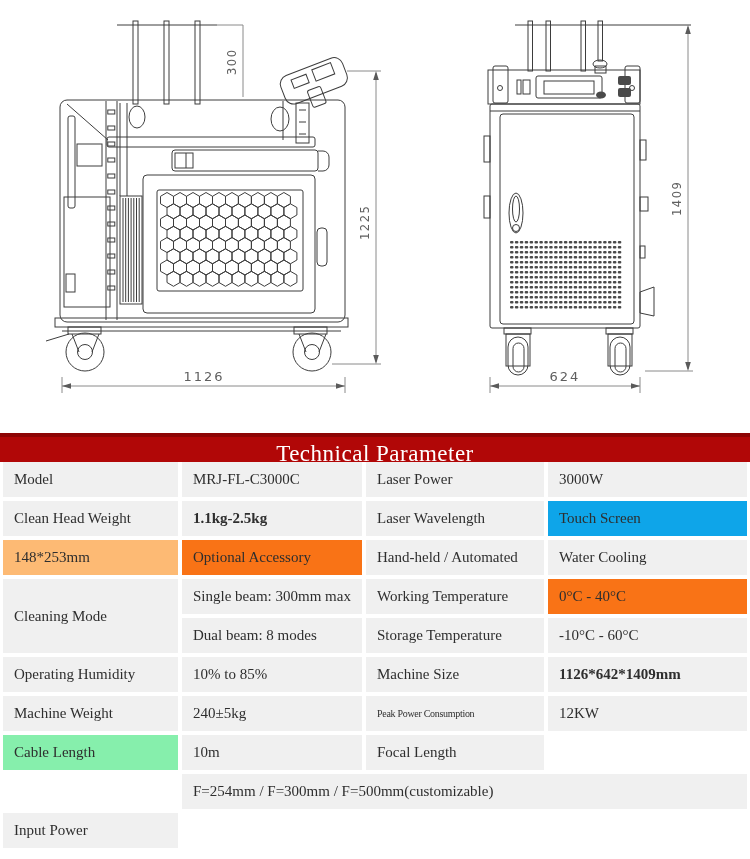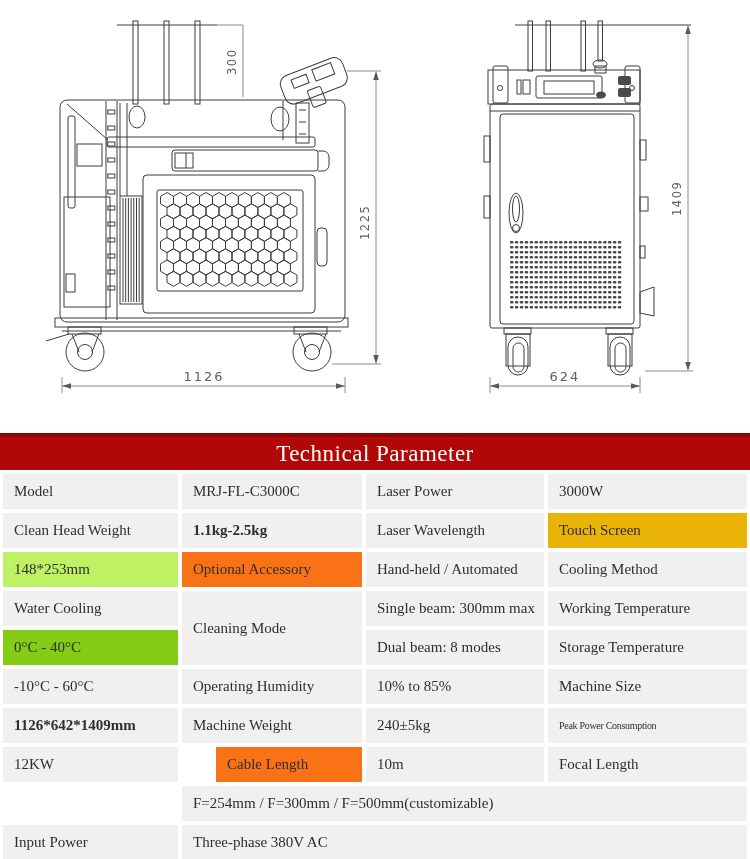--- a/index.html
+++ b/index.html
@@ -25,21 +25,21 @@
 
   .title-bar {
     position:absolute; top:433px; left:0; width:750px; height:37px;
     background:#b10707; border-top:4px solid #8d0404;
     display:flex; align-items:center; justify-content:center;
   }
   .title-bar h2 {
     color:#ffffff; font-size:23px; font-weight:400; letter-spacing:.5px;
   }
   .grid {
-    position:absolute; top:474px; left:0; width:750px;
+    position:absolute; top:462px; left:0; width:750px;
     display:grid;
     grid-template-columns:175px 180px 178px 1fr;
     grid-auto-rows:35px; gap:4px;
     padding:0 3px; background:#ffffff;
   }
   .cell {
     background:#f0f0f0; display:flex; align-items:center;
     padding-left:11px; font-size:15px; color:#2e2e2e;
     white-space:nowrap; overflow:hidden;
   }
@@ -649,47 +649,45 @@
 <div class="grid">
   <div class="cell" style="background: rgb(240, 240, 240);">Model</div>
   <div class="cell" style="background: rgb(240, 240, 240);">MRJ-FL-C3000C</div>
   <div class="cell" style="background: rgb(240, 240, 240);">Laser Power</div>
   <div class="cell" style="background: rgb(240, 240, 240);">3000W</div>
 
   <div class="cell" style="background: rgb(240, 240, 240);">Clean Head Weight</div>
   <div class="cell" style="background: rgb(240, 240, 240); font-weight: bold;">1.1kg-2.5kg</div>
   <div class="cell" style="background: rgb(240, 240, 240);">Laser Wavelength</div>
 
-  <div class="cell" style="background: #eab308;">Touch Screen</div>
-  <div class="cell" style="background: #bef264;">148*253mm</div>
+  <div class="cell" style="background: #0ea5e9;">Touch Screen</div>
+  <div class="cell" style="background: #fdba74;">148*253mm</div>
   <div class="cell" style="background: #f97316;">Optional Accessory</div>
   <div class="cell" style="background: rgb(240, 240, 240); font-family: Liberation Serif, serif;">Hand-held / Automated</div>
 
-  <div class="cell" style="background: rgb(240, 240, 240);">Cooling Method</div>
   <div class="cell" style="background: rgb(240, 240, 240);">Water Cooling</div>
   <div class="cell span2" style="background: rgb(240, 240, 240);">Cleaning Mode</div>
   <div class="cell" style="background: rgb(240, 240, 240);">Single beam: 300mm max</div>
 
   <div class="cell" style="background: rgb(240, 240, 240);">Working Temperature</div>
-  <div class="cell" style="background: #84cc16;">0°C - 40°C</div>
+  <div class="cell" style="background: #f97316;">0°C - 40°C</div>
   <div class="cell" style="background: rgb(240, 240, 240);">Dual beam: 8 modes</div>
 
   <div class="cell" style="background: rgb(240, 240, 240);">Storage Temperature</div>
   <div class="cell" style="background: rgb(240, 240, 240);">-10°C - 60°C</div>
   <div class="cell" style="background: rgb(240, 240, 240);">Operating Humidity</div>
   <div class="cell" style="background: rgb(240, 240, 240);">10% to 85%</div>
 
   <div class="cell" style="background: rgb(240, 240, 240);">Machine Size</div>
   <div class="cell" style="background: rgb(240, 240, 240); font-weight: bold;">1126*642*1409mm</div>
   <div class="cell" style="background: rgb(240, 240, 240);">Machine Weight</div>
   <div class="cell" style="background: rgb(240, 240, 240);">240±5kg</div>
 
   <div class="cell tight" style="background: rgb(240, 240, 240);">Peak Power Consumption</div>
   <div class="cell" style="background: rgb(240, 240, 240);">12KW</div>
-  <div class="cell" style="background: #f97316; margin-left: 34px;">Cable Length</div>
+  <div class="cell" style="background: #86efac;">Cable Length</div>
   <div class="cell" style="background: rgb(240, 240, 240);">10m</div>
 
   <div class="cell" style="background: rgb(240, 240, 240);">Focal Length</div>
   <div class="cell wide" style="background: rgb(240, 240, 240);">F=254mm / F=300mm / F=500mm(customizable)</div>
 
   <div class="cell" style="background: rgb(240, 240, 240);">Input Power</div>
-  <div class="cell wide" style="background: rgb(240, 240, 240);">Three-phase 380V AC</div>
 </div>
 
 </body></html>

